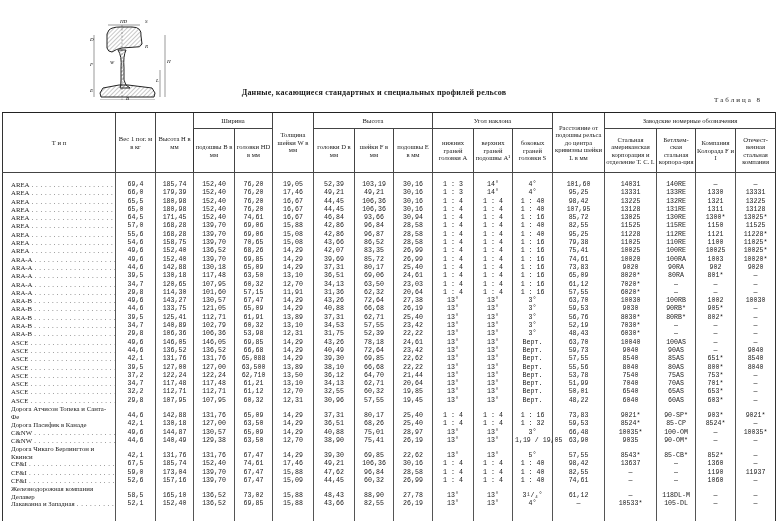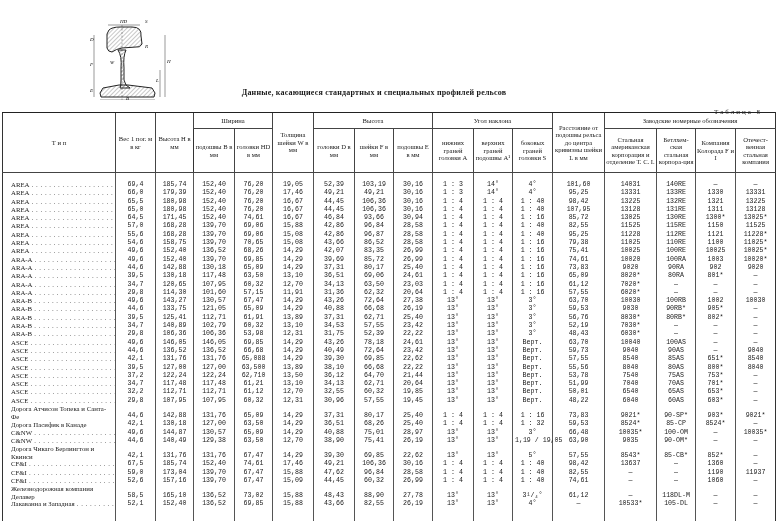--- a/index.html
+++ b/index.html
@@ -3,21 +3,21 @@
 <meta charset="utf-8">
 <style>
   html, body { margin: 0; padding: 0; background: #ffffff; }
   body {
     width: 782px; height: 522px; overflow: hidden; position: relative;
     font-family: "DejaVu Serif", serif; color: #1a1a1a;
   }
   .figure { position: absolute; left: 70px; top: 8px; width: 130px; height: 92px; }
   .caption { position: absolute; left: 0; width: 748px; top: 88px; text-align: center;
     font-family: "Liberation Serif", serif; font-size: 8px; font-weight: bold; letter-spacing: 0.2px; }
-  .table-label { position: absolute; right: 20px; top: 108px; font-size: 7px; letter-spacing: 2px;
+  .table-label { position: absolute; right: 20px; top: 96px; font-size: 7px; letter-spacing: 2px;
     font-family: "Liberation Serif", serif; }
   table.rails {
     position: absolute; left: 2px; top: 112px; width: 774px;
     border-collapse: collapse; table-layout: fixed;
     font-family: "Liberation Mono", monospace; font-size: 6.6px; line-height: 8.3px;
   }
   table.rails th {
     font-family: "Liberation Serif", serif; font-weight: normal; font-size: 6.6px; line-height: 7.4px;
     border-left: 1px solid #444; border-bottom: 1px solid #444; padding: 1px 1px; text-align: center;
     vertical-align: middle;

